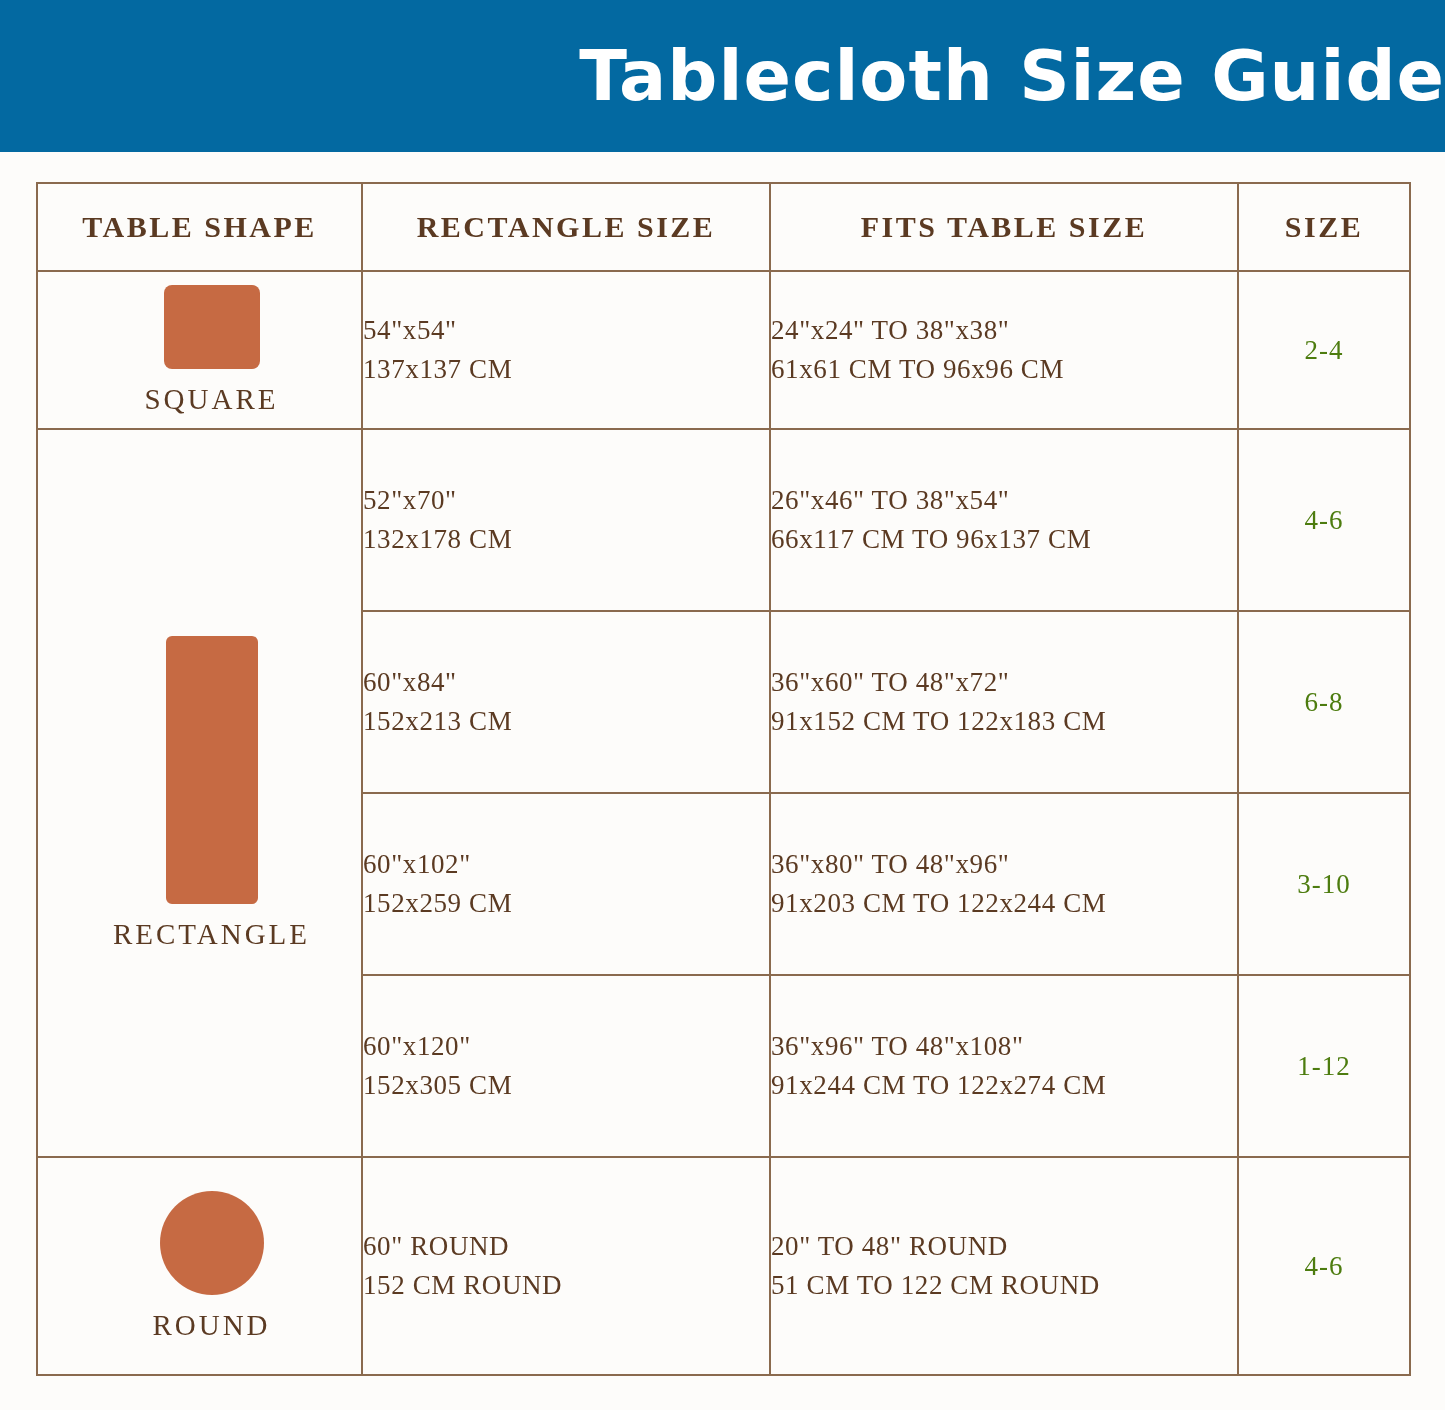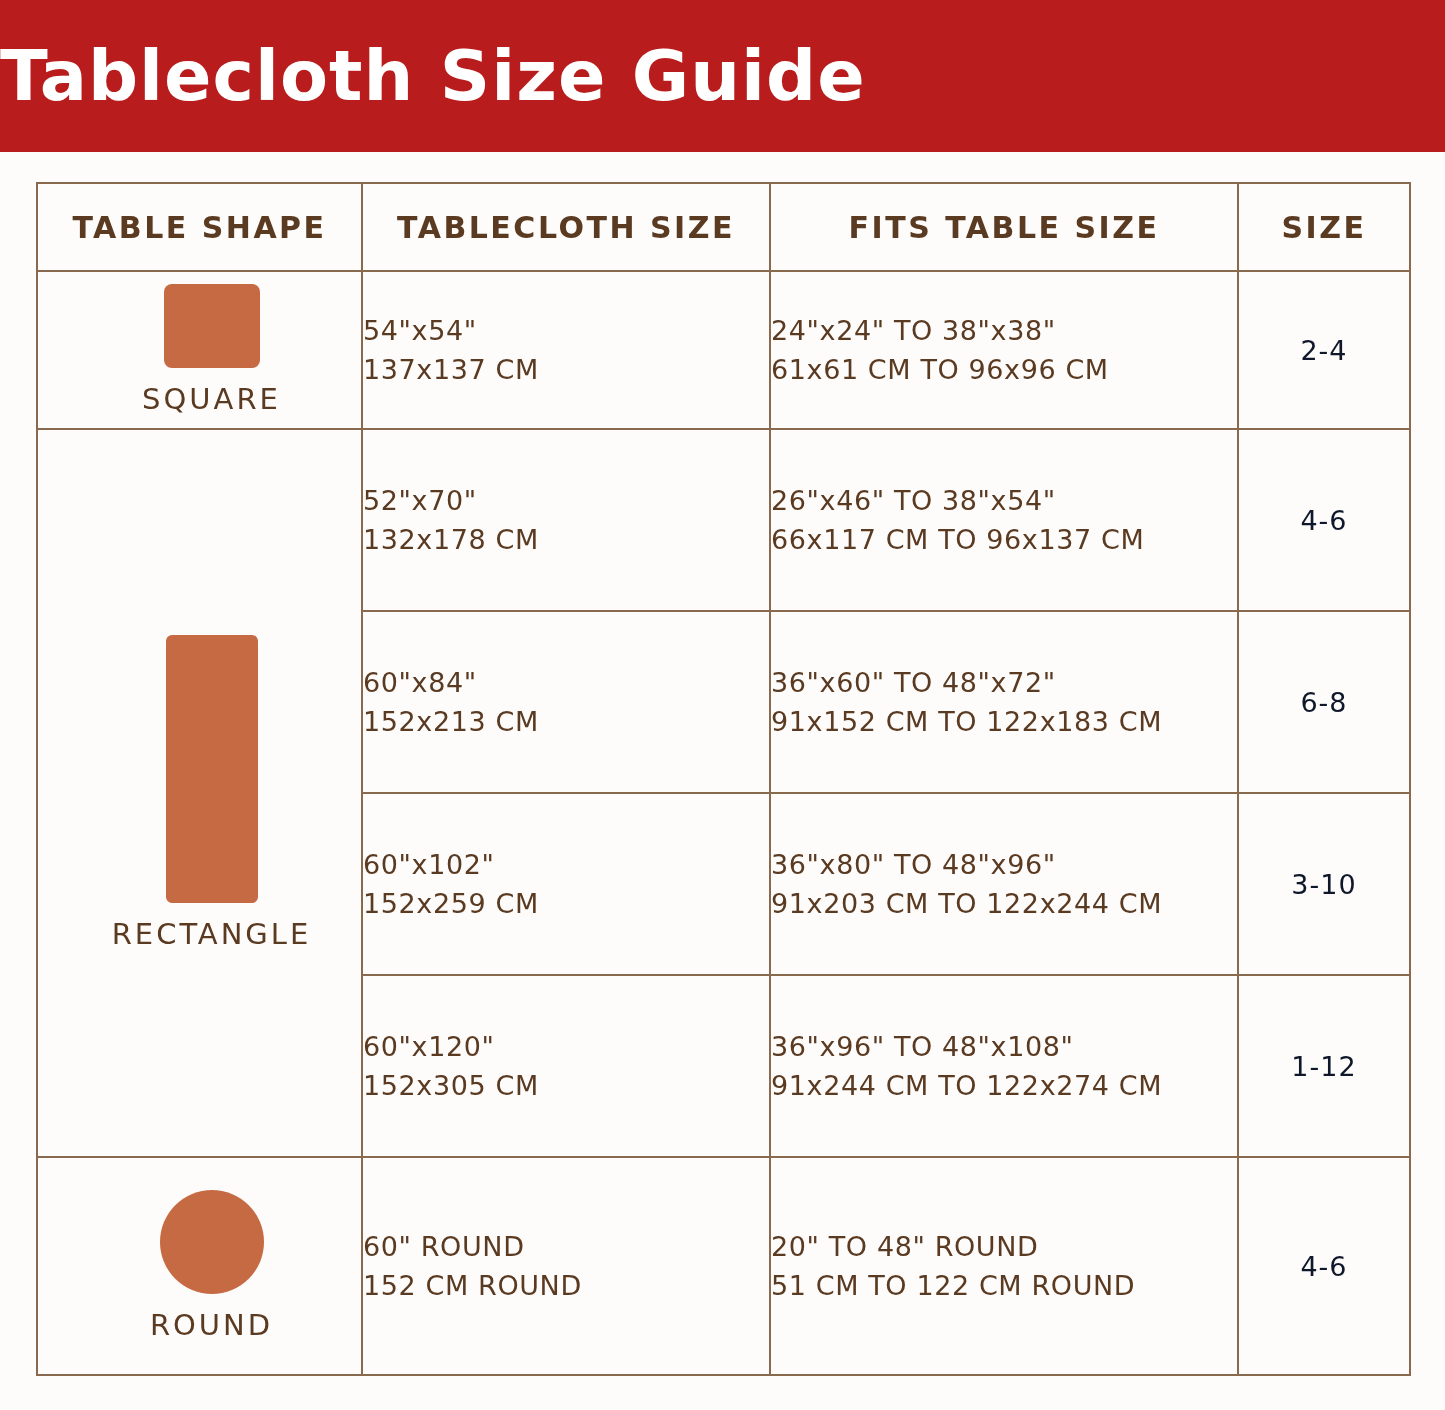--- a/index.html
+++ b/index.html
@@ -11,24 +11,24 @@
     height: 1410px;
     background: #fdfcfa;
     font-family: "DejaVu Sans", sans-serif;
     color: #5b3a22;
     overflow: hidden;
   }
 
   .header-bar {
     width: 100%;
     height: 152px;
-    background: #b91c1c;
+    background: #0369a1;
     display: flex;
     align-items: center;
-    justify-content: flex-start;
+    justify-content: flex-end;
     box-sizing: border-box;
   }
   .header-title {
     color: #ffffff;
     font-family: "DejaVu Sans", sans-serif;
     font-weight: bold;
     font-size: 70px;
     letter-spacing: 1px;
     line-height: 1;
     text-align: center;
@@ -42,20 +42,21 @@
   table.size-guide {
     border-collapse: collapse;
     width: 1373px;
     table-layout: fixed;
   }
   table.size-guide th,
   table.size-guide td {
     border: 2px solid #8a6a4e;
     vertical-align: middle;
     padding: 0;
+    font-family: Liberation Serif, serif;
   }
 
   .col-shape   { width: 325px; }
   .col-cloth   { width: 408px; }
   .col-fits    { width: 468px; }
   .col-seats   { width: 172px; }
 
   thead th {
     height: 86px;
     font-size: 30px;
@@ -77,21 +78,21 @@
     padding-left: 32px;
     font-size: 27px;
     line-height: 1.45;
     letter-spacing: 0.6px;
     color: #5b3a22;
   }
   td.cell-seats {
     text-align: center;
     font-size: 27px;
     letter-spacing: 1px;
-    color: #0f172a;
+    color: #4d7c0f;
   }
 
   .shape-cell {
     text-align: center;
     padding: 16px 0;
   }
   .shape-inner {
     display: flex;
     flex-direction: column;
     align-items: center;
@@ -140,21 +141,21 @@
   <table class="size-guide">
     <colgroup>
       <col class="col-shape">
       <col class="col-cloth">
       <col class="col-fits">
       <col class="col-seats">
     </colgroup>
     <thead>
       <tr>
         <th>TABLE SHAPE</th>
-        <th>TABLECLOTH SIZE</th>
+        <th>RECTANGLE SIZE</th>
         <th>FITS TABLE SIZE</th>
         <th>SIZE</th>
       </tr>
     </thead>
     <tbody>
 
       <tr class="row-h-sq">
         <td class="shape-cell">
           <div class="shape-inner">
             <div class="swatch-square"></div>

